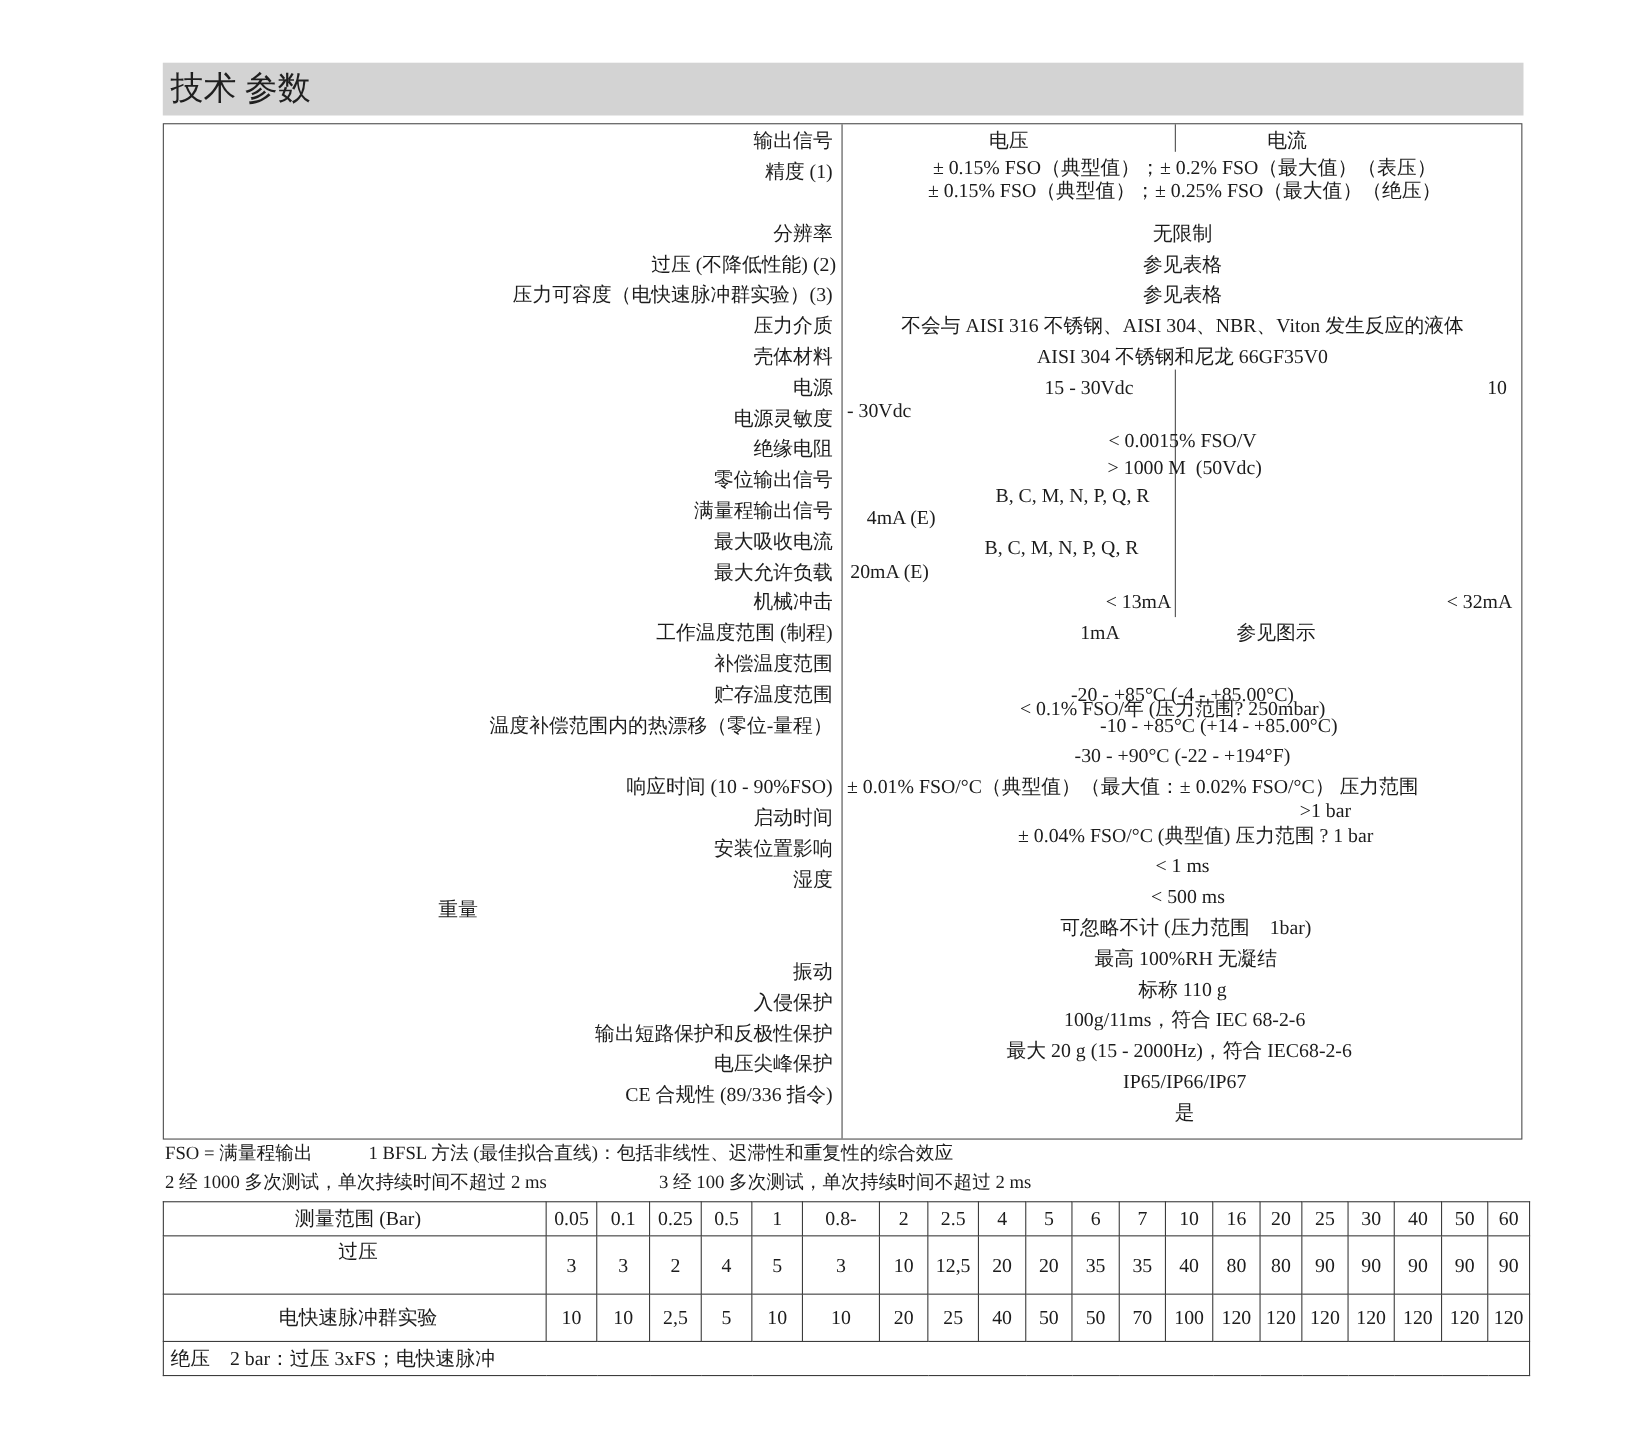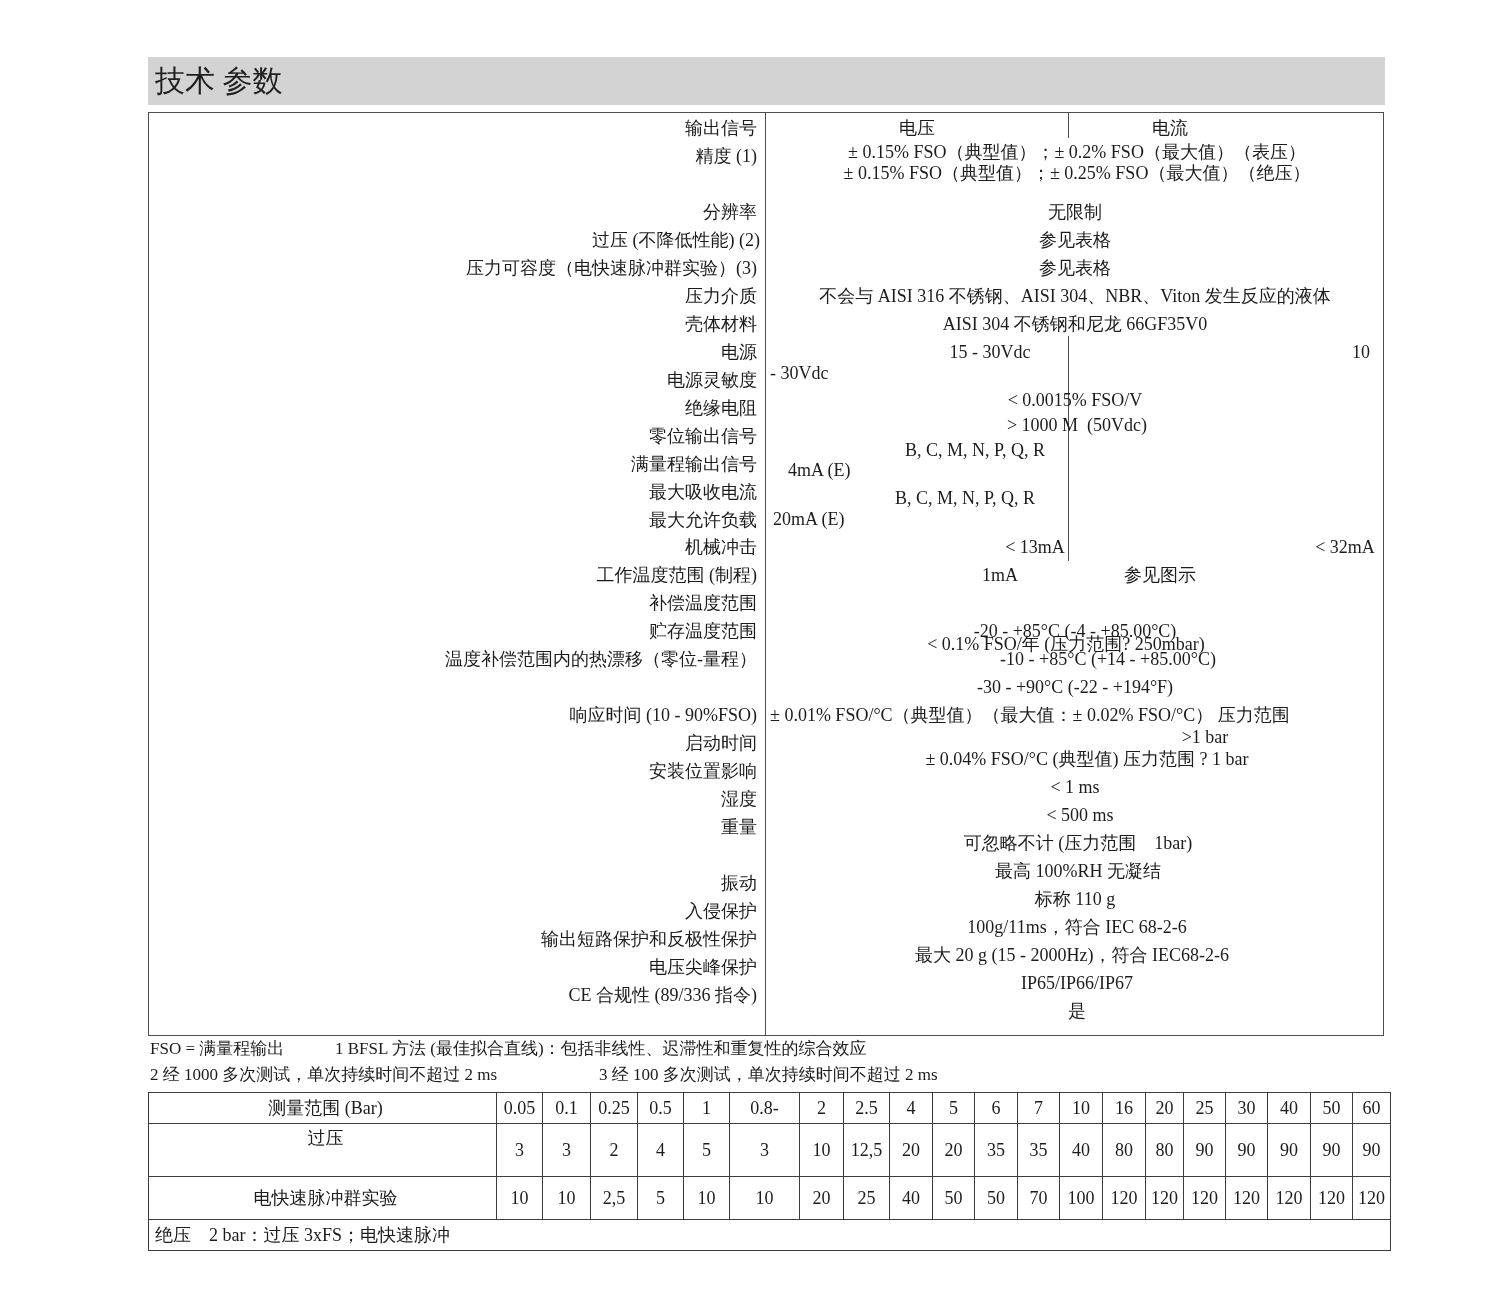--- a/index.html
+++ b/index.html
@@ -178,21 +178,21 @@
     <div class="line lbl" style="left: 100px; width: 657px; top: 509px;">最大允许负载</div>
     <div class="line lbl" style="left: 100px; width: 657px; top: 536px;">机械冲击</div>
     <div class="line lbl" style="left: 100px; width: 657px; top: 564px;">工作温度范围 (制程)</div>
     <div class="line lbl" style="left: 100px; width: 657px; top: 592px;">补偿温度范围</div>
     <div class="line lbl" style="left: 100px; width: 657px; top: 620px;">贮存温度范围</div>
     <div class="line lbl" style="left: 100px; width: 657px; top: 648px;">温度补偿范围内的热漂移（零位-量程）</div>
     <div class="line lbl" style="left: 100px; width: 657px; top: 704px;">响应时间 (10 - 90%FSO)</div>
     <div class="line lbl" style="left: 100px; width: 657px; top: 732px; text-align: right;">启动时间</div>
     <div class="line lbl" style="left: 100px; width: 657px; top: 760px;">安装位置影响</div>
     <div class="line lbl" style="left: 100px; width: 657px; top: 788px;">湿度</div>
-    <div class="line lbl" style="left: 100px; width: 657px; top: 816px;">重量</div>
+    <div class="line lbl" style="left: 88px; width: 657px; top: 816px; text-align: center;">重量</div>
     <div class="line lbl" style="left: 100px; width: 657px; top: 872px;">振动</div>
     <div class="line lbl" style="left: 100px; width: 657px; top: 900px;">入侵保护</div>
     <div class="line lbl" style="left: 100px; width: 657px; top: 928px;">输出短路保护和反极性保护</div>
     <div class="line lbl" style="left: 100px; width: 657px; top: 956px;">电压尖峰保护</div>
     <div class="line lbl" style="left: 100px; width: 657px; top: 984px;">CE 合规性 (89/336 指令)</div>
     <div class="line ctr" style="top: 117px; left: 607px;">电压</div>
     <div class="line ctr" style="top: 117px; left: 860px;">电流</div>
     <div class="line ctr" style="top: 141px; left: 767px;">± 0.15% FSO（典型值）；± 0.2% FSO（最大值）（表压）</div>
     <div class="line ctr" style="top: 162px; left: 767px;">± 0.15% FSO（典型值）；± 0.25% FSO（最大值）（绝压）</div>
     <div class="line ctr" style="top: 201px; left: 765px;">无限制</div>

